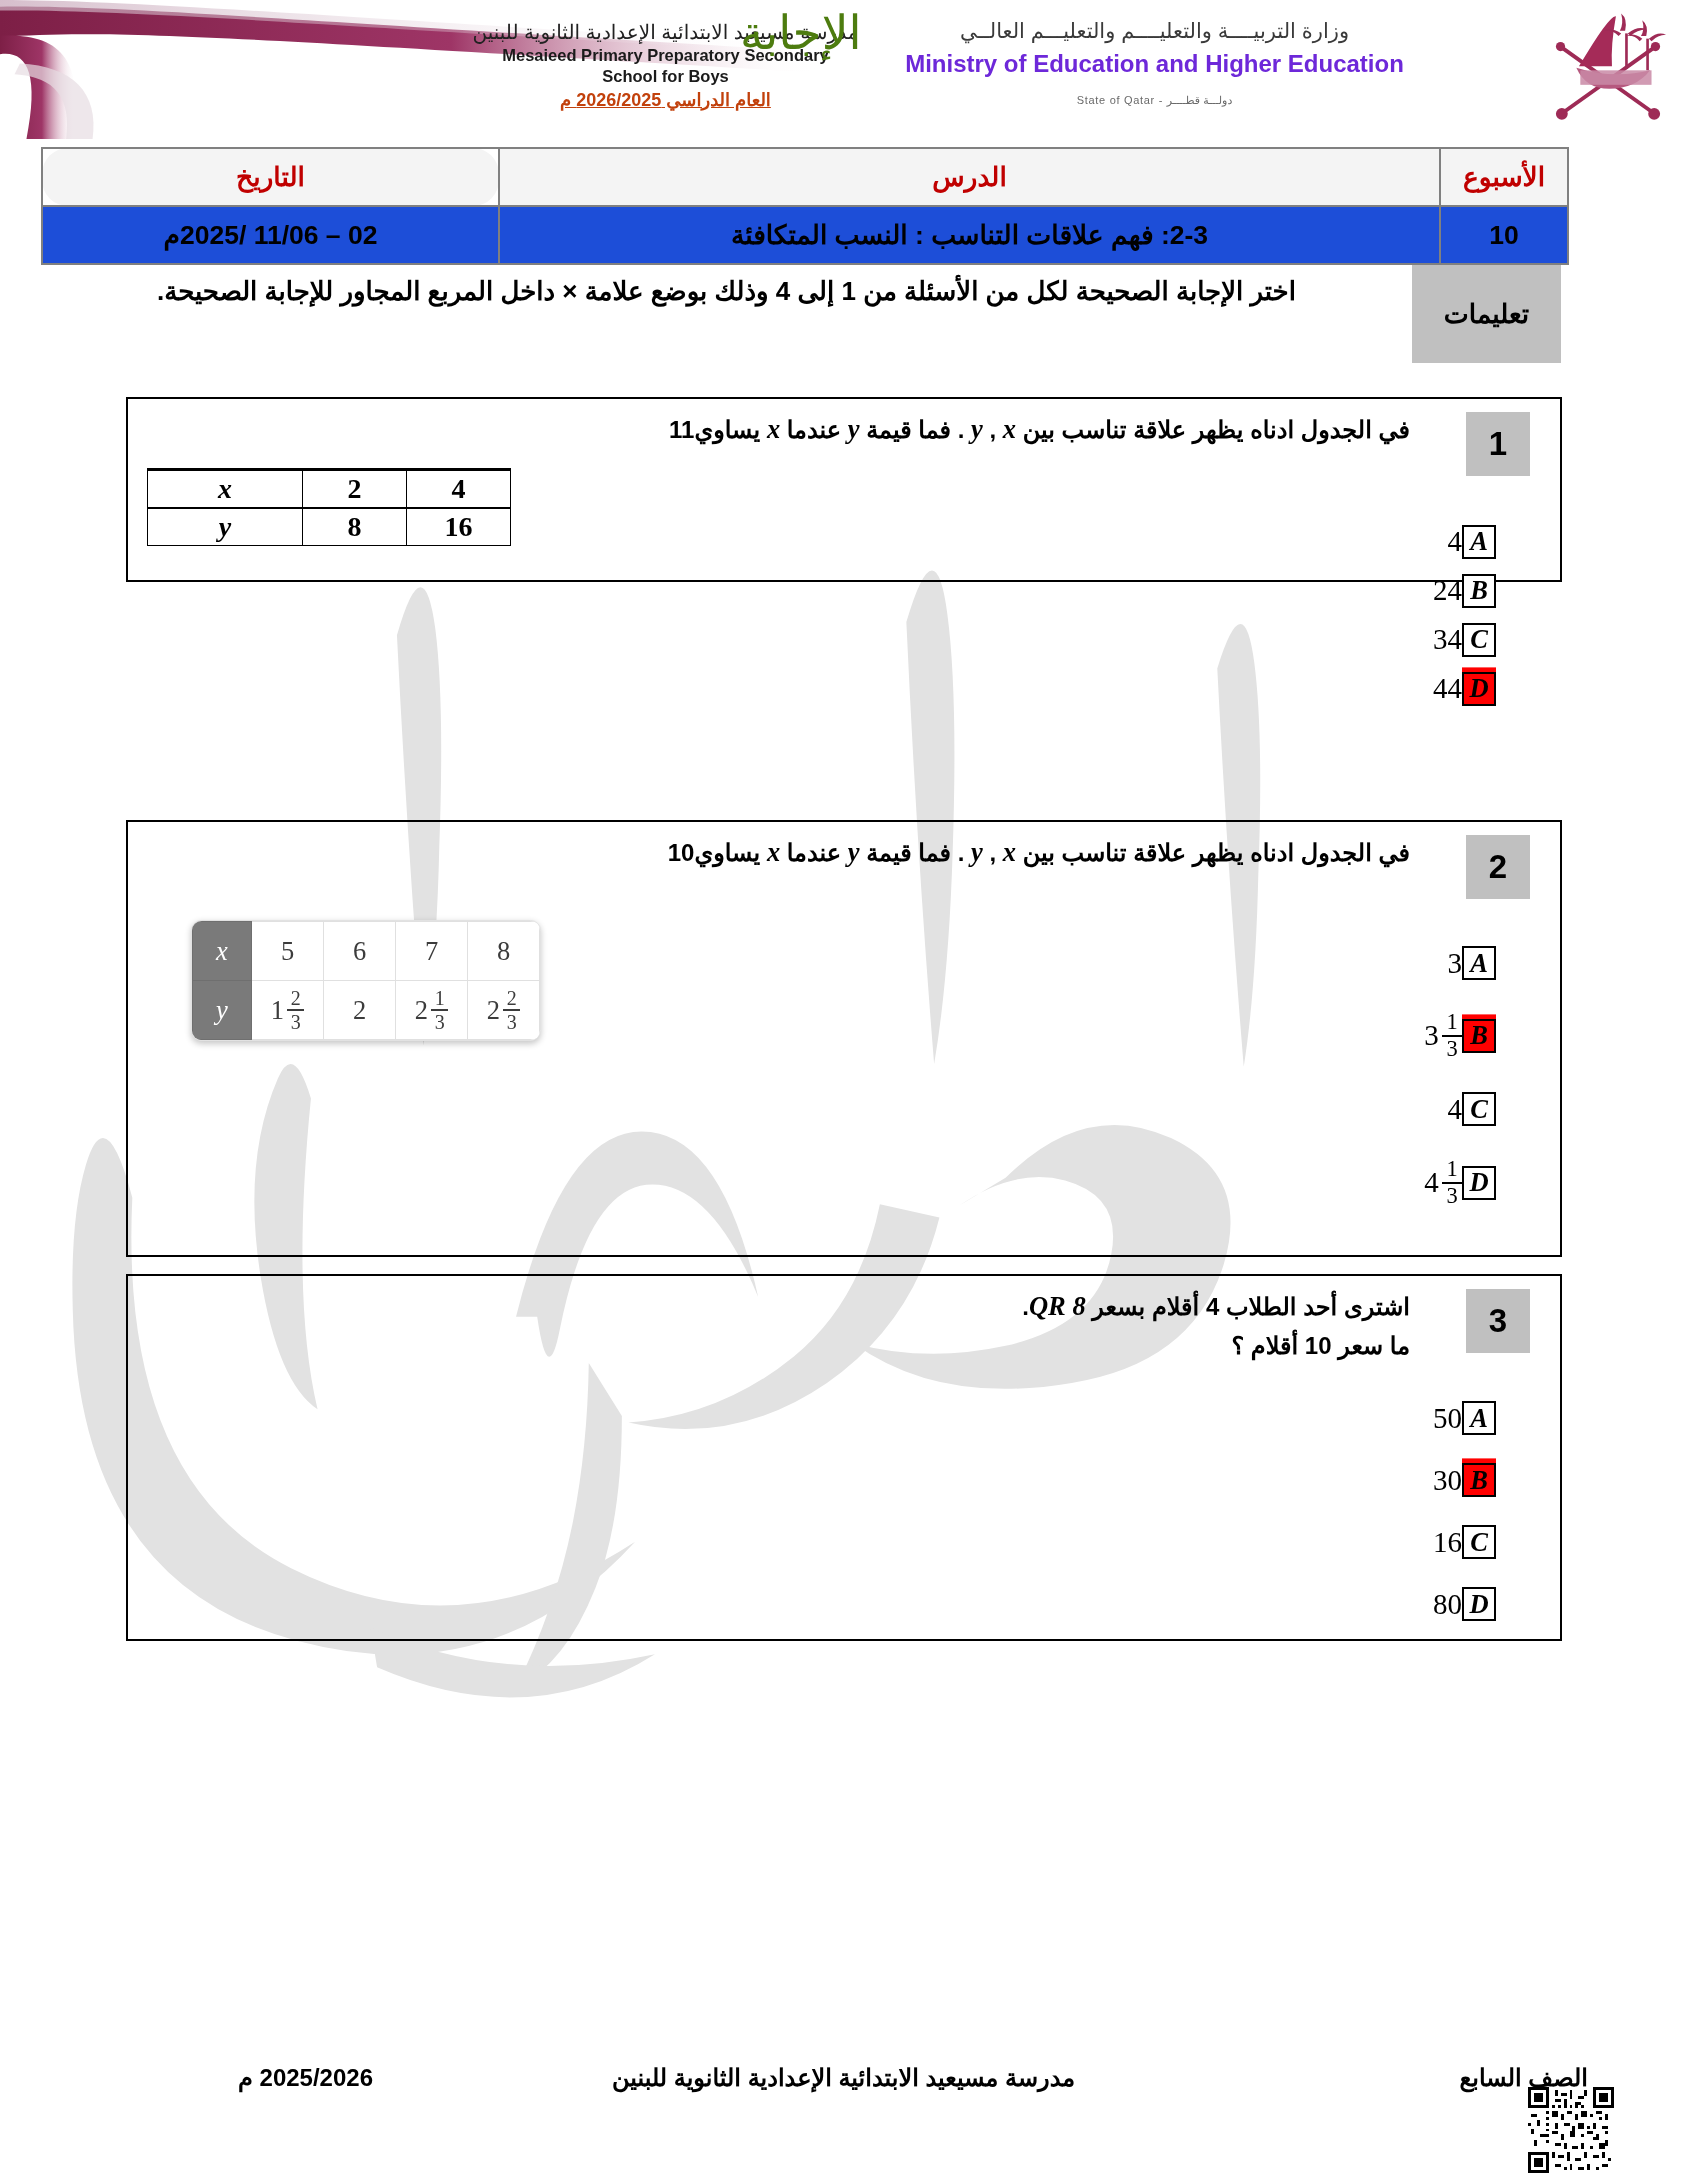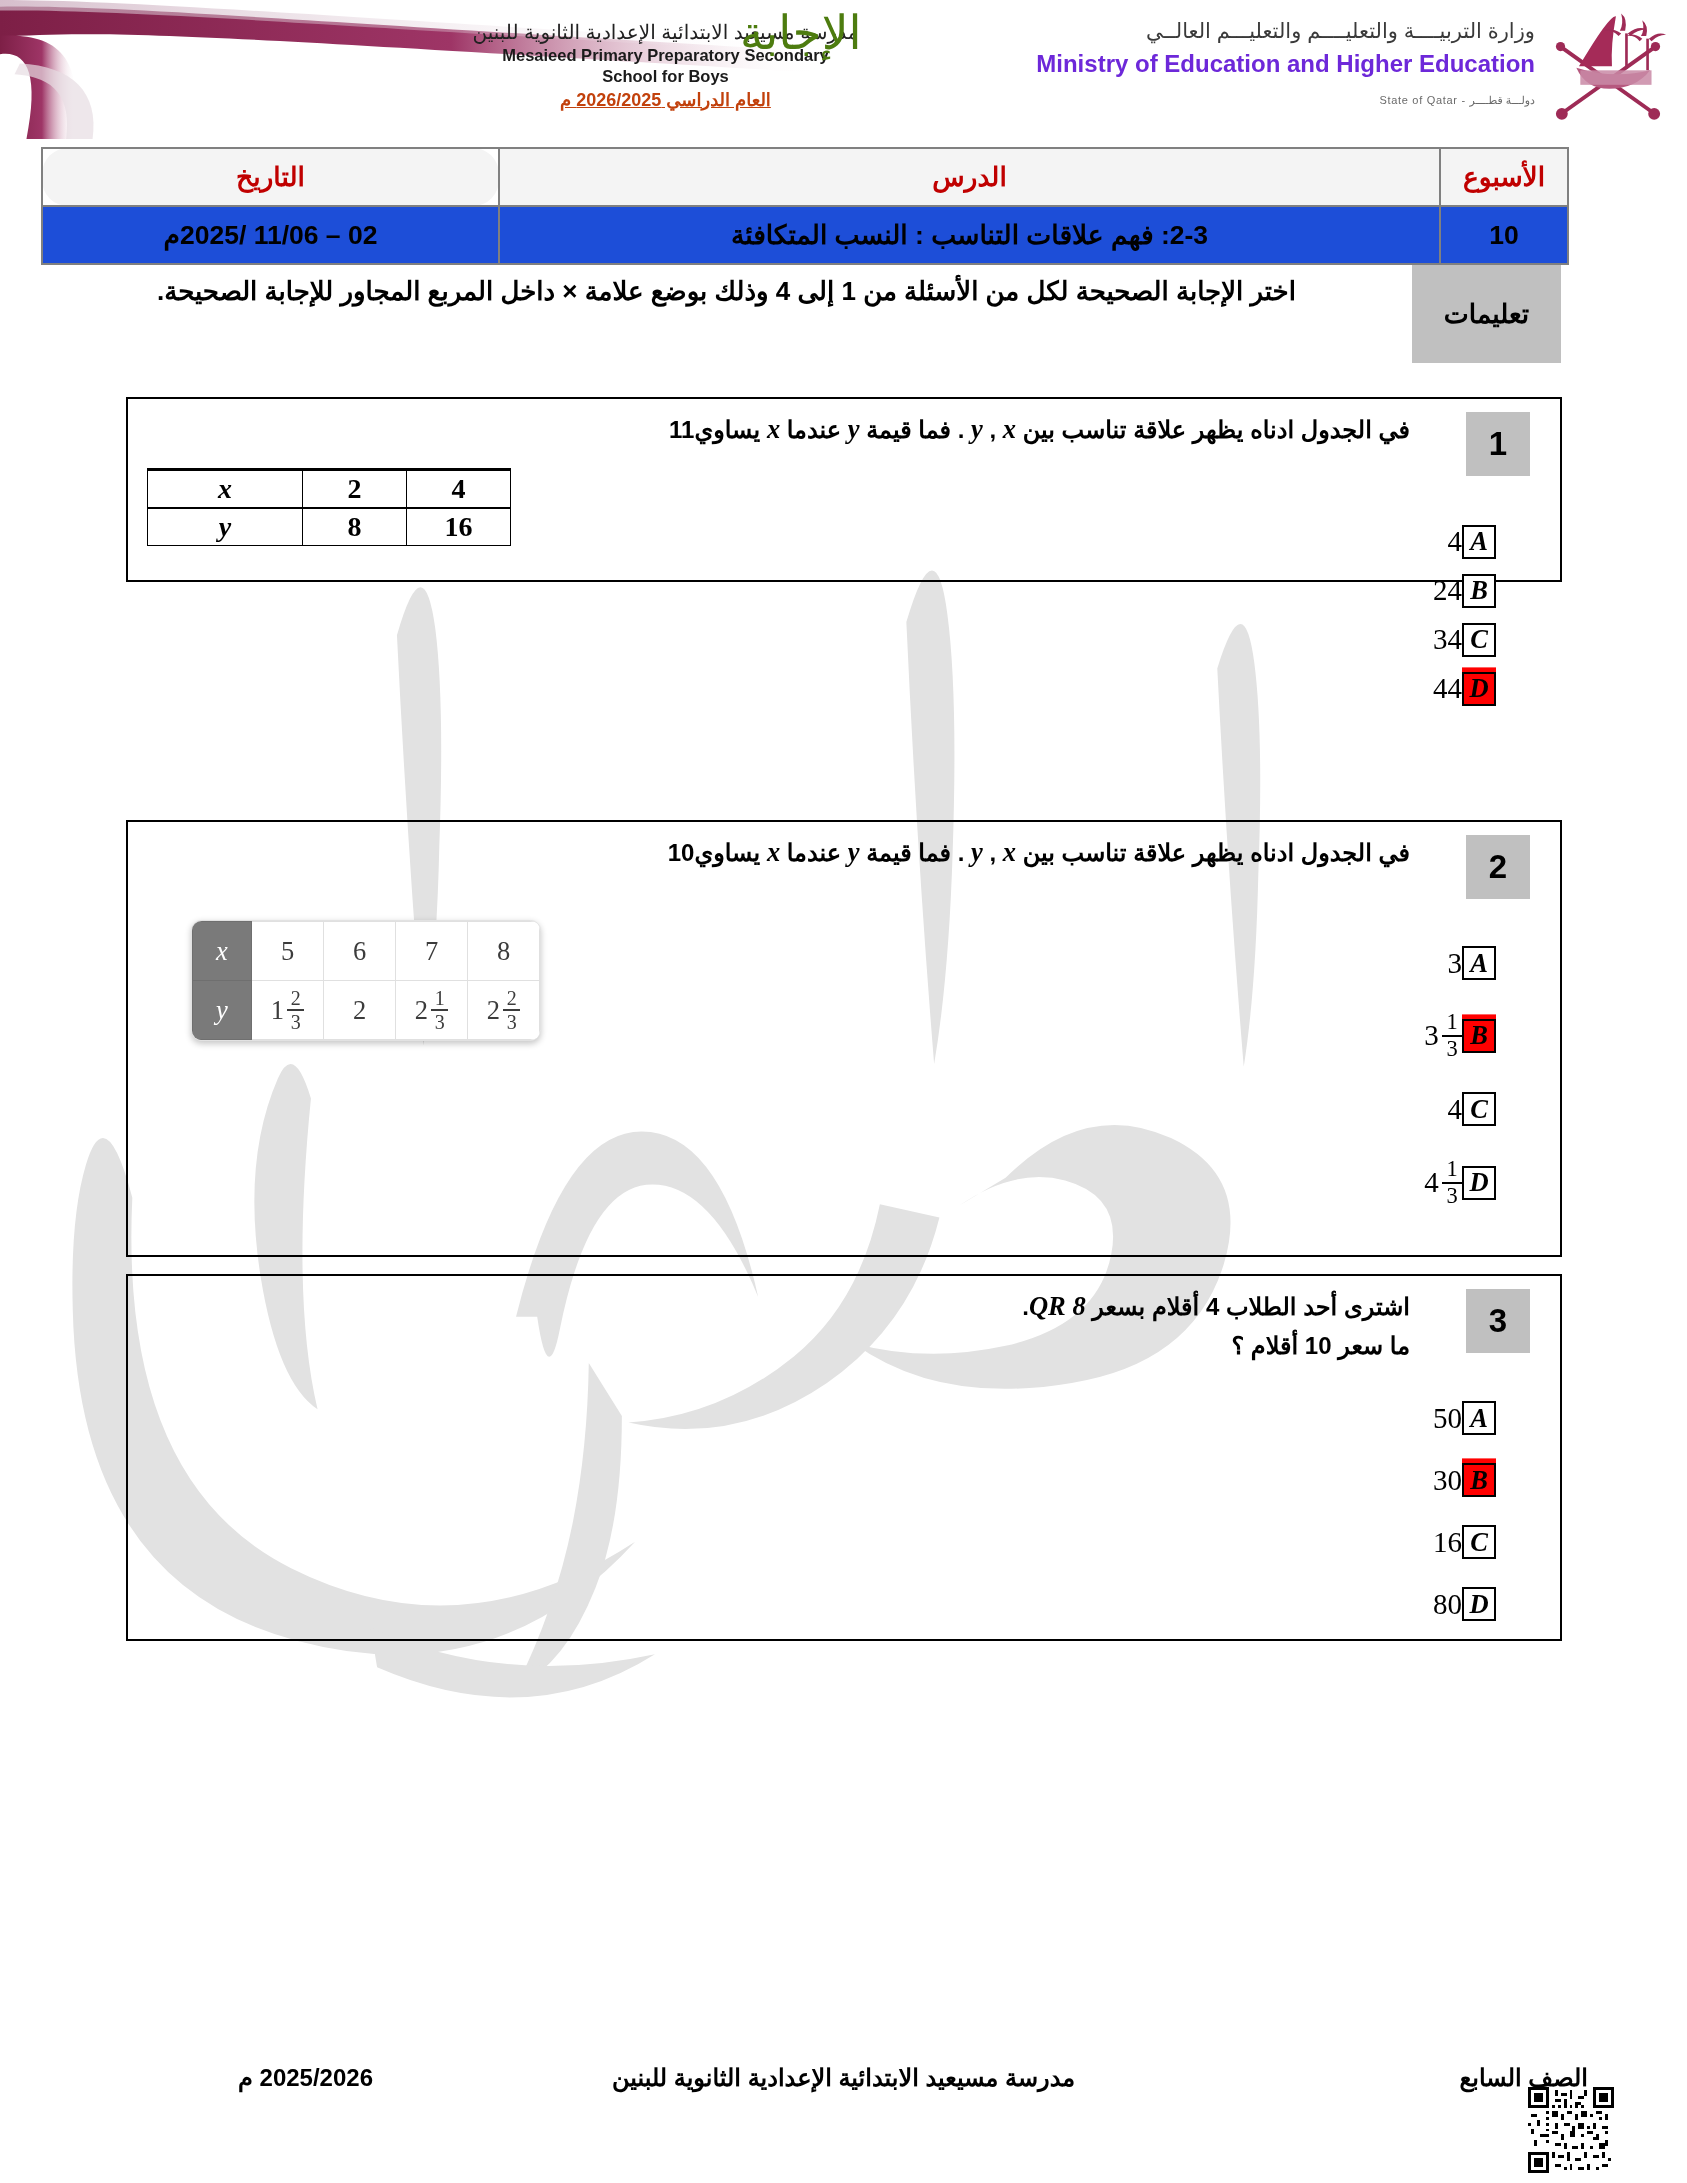--- a/index.html
+++ b/index.html
@@ -40,21 +40,21 @@
   }
   .header-swoosh {
     position: absolute;
     left: 0; top: 0;
     width: 860px; height: 139px;
   }
   .header-ministry {
     position: absolute;
     right: 152px; top: 18.5px;
     width: 761px;
-    text-align: right;
+    text-align: center;
     direction: rtl;
   }
   .min-ar {
     font-family: "Liberation Sans", sans-serif;
     font-size: 21px;
     color: #3a3a3a;
     letter-spacing: 1.3px;
     white-space: nowrap;
   }
   .min-en {

